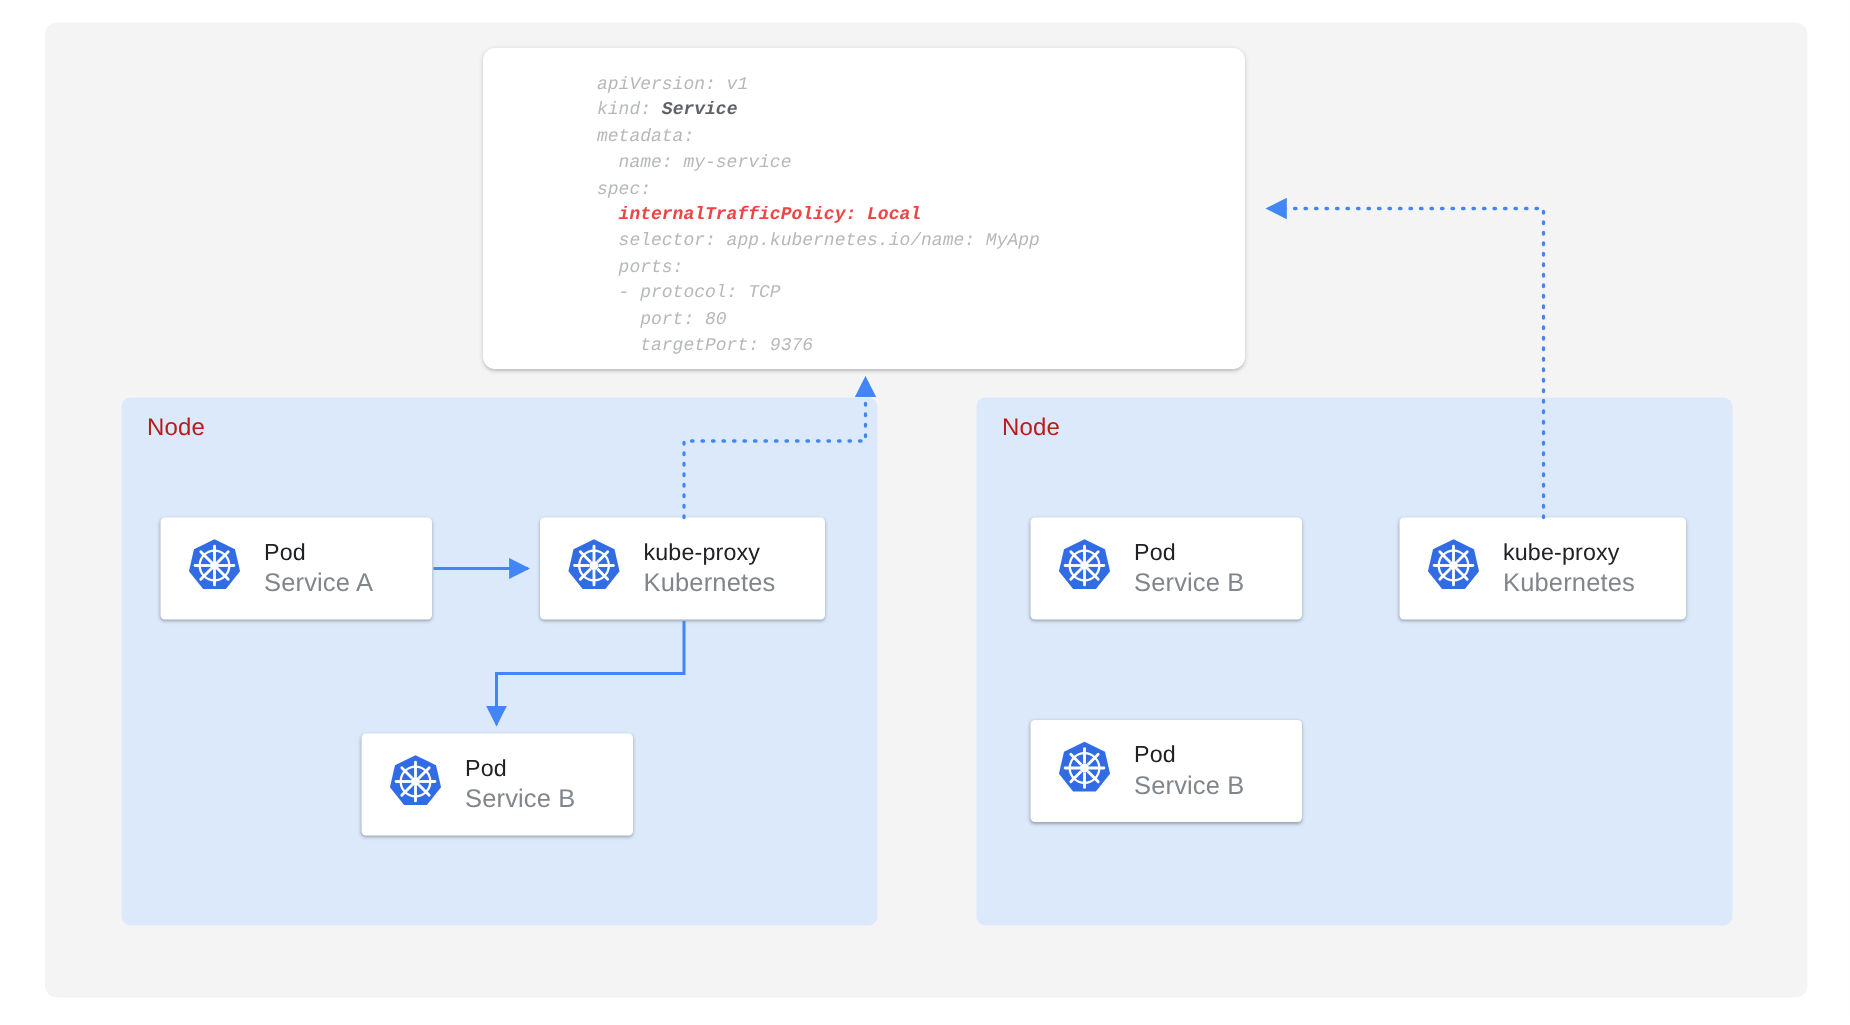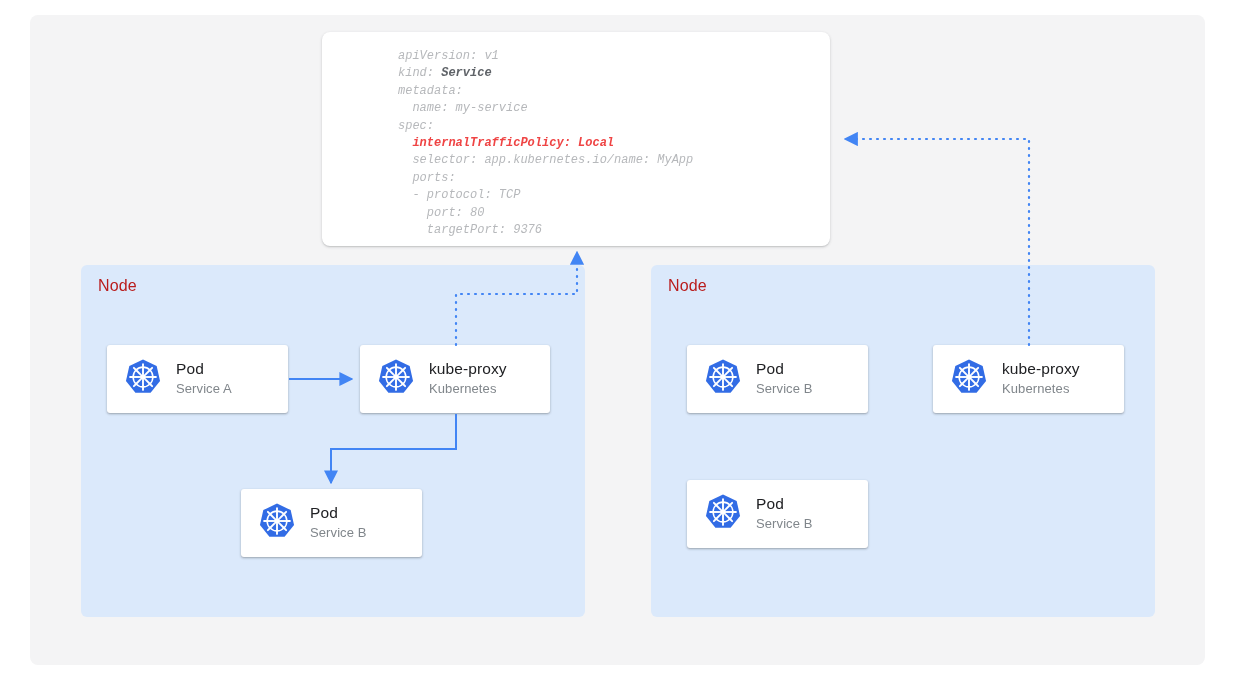--- a/index.html
+++ b/index.html
@@ -89,21 +89,21 @@
     margin-right: 14px;
   }
   .card-text { display: flex; flex-direction: column; justify-content: center; }
   .card-title {
     font-size: 15.5px;
     color: #202124;
     line-height: 20px;
     letter-spacing: 0.1px;
   }
   .card-sub {
-    font-size: 13px;
+    font-size: 17px;
     color: #80868b;
     line-height: 20px;
     letter-spacing: 0.1px;
   }
 
   #card-pod-a        { left: 107px;  top: 345px; width: 181px; height: 68px; }
   #card-kube-proxy-l { left: 360px;  top: 345px; width: 190px; height: 68px; }
   #card-pod-b-left   { left: 241px;  top: 489px; width: 181px; height: 68px; }
   #card-pod-b-1      { left: 687px;  top: 345px; width: 181px; height: 68px; }
   #card-kube-proxy-r { left: 933px;  top: 345px; width: 191px; height: 68px; }

